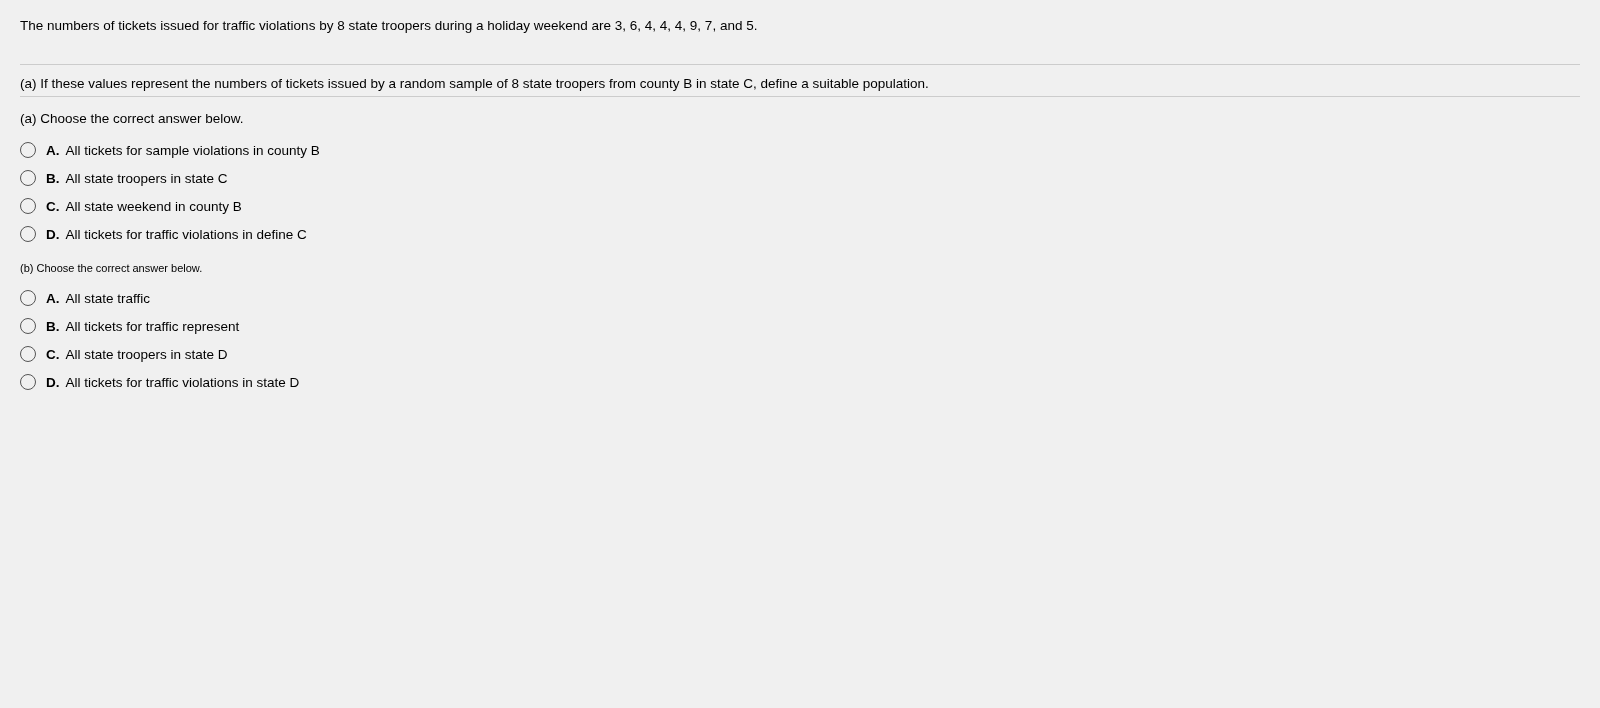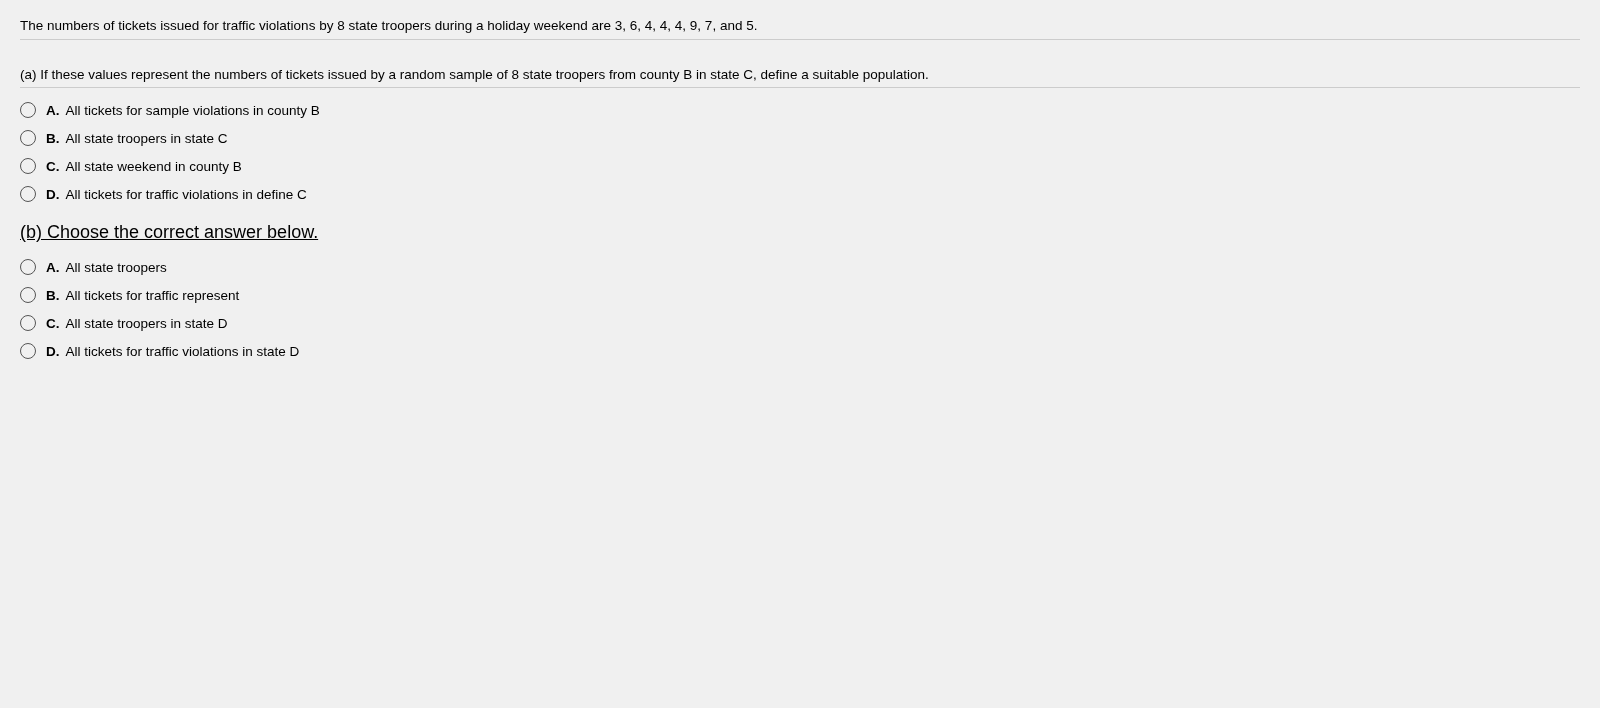--- a/index.html
+++ b/index.html
@@ -19,23 +19,23 @@
 
     .page-container {
       background-color: #f0f0f0;
       padding: 16px 20px;
       min-height: 708px;
     }
 
     .intro-text {
       font-size: 13.5px;
       line-height: 1.5;
-      margin-bottom: 24px;
+      margin-bottom: 8px;
       border-bottom: 1px solid #ccc;
-      padding-bottom: 3px;
+      padding-bottom: 28px;
     }
 
     .sub-questions {
       font-size: 13.5px;
       line-height: 1.7;
       margin-bottom: 14px;
       border-bottom: 1px solid #ccc;
     }
 
     .section-label {
@@ -66,41 +66,41 @@
       flex-shrink: 0;
       background: transparent;
     }
 
     .option-letter {
       font-weight: bold;
       margin-right: 6px;
     }
 
     .section-b-label {
-      font-size: 18px;
+      font-size: 11px;
       margin-bottom: 16px;
       margin-top: 0;
       font-weight: normal;
-      text-decoration: underline;
     }
   </style>
 </head>
 <body>
 
 <div class="page-container">
 
   <div class="intro-text">
     <span>The numbers of tickets issued for traffic violations by 8 state troopers during a holiday weekend are 3, 6, 4, 4, 4, 9, 7, and 5.</span>
   </div>
 
   <div class="sub-questions">
     <div>(a) If these values represent the numbers of tickets issued by a random sample of 8 state troopers from county B in state C, define a suitable population.</div>
   </div>
 
   <div>
+    <div class="section-label">(a) Choose the correct answer below.</div>
 
     <div class="options-group">
 
       <div class="option-item">
         <span class="option-radio"></span>
         <span class="option-letter">A.</span>
         <span>All tickets for sample violations in county B</span>
       </div>
 
       <div class="option-item">
@@ -124,21 +124,21 @@
   </div>
 
   <div>
     <div class="section-b-label">(b) Choose the correct answer below.</div>
 
     <div class="options-group">
 
       <div class="option-item">
         <span class="option-radio"></span>
         <span class="option-letter">A.</span>
-        <span>All state troopers</span>
+        <span>All state traffic</span>
       </div>
 
       <div class="option-item">
         <span class="option-radio"></span>
         <span class="option-letter">B.</span>
         <span>All tickets for traffic represent</span>
       </div>
 
       <div class="option-item">
         <span class="option-radio"></span>

